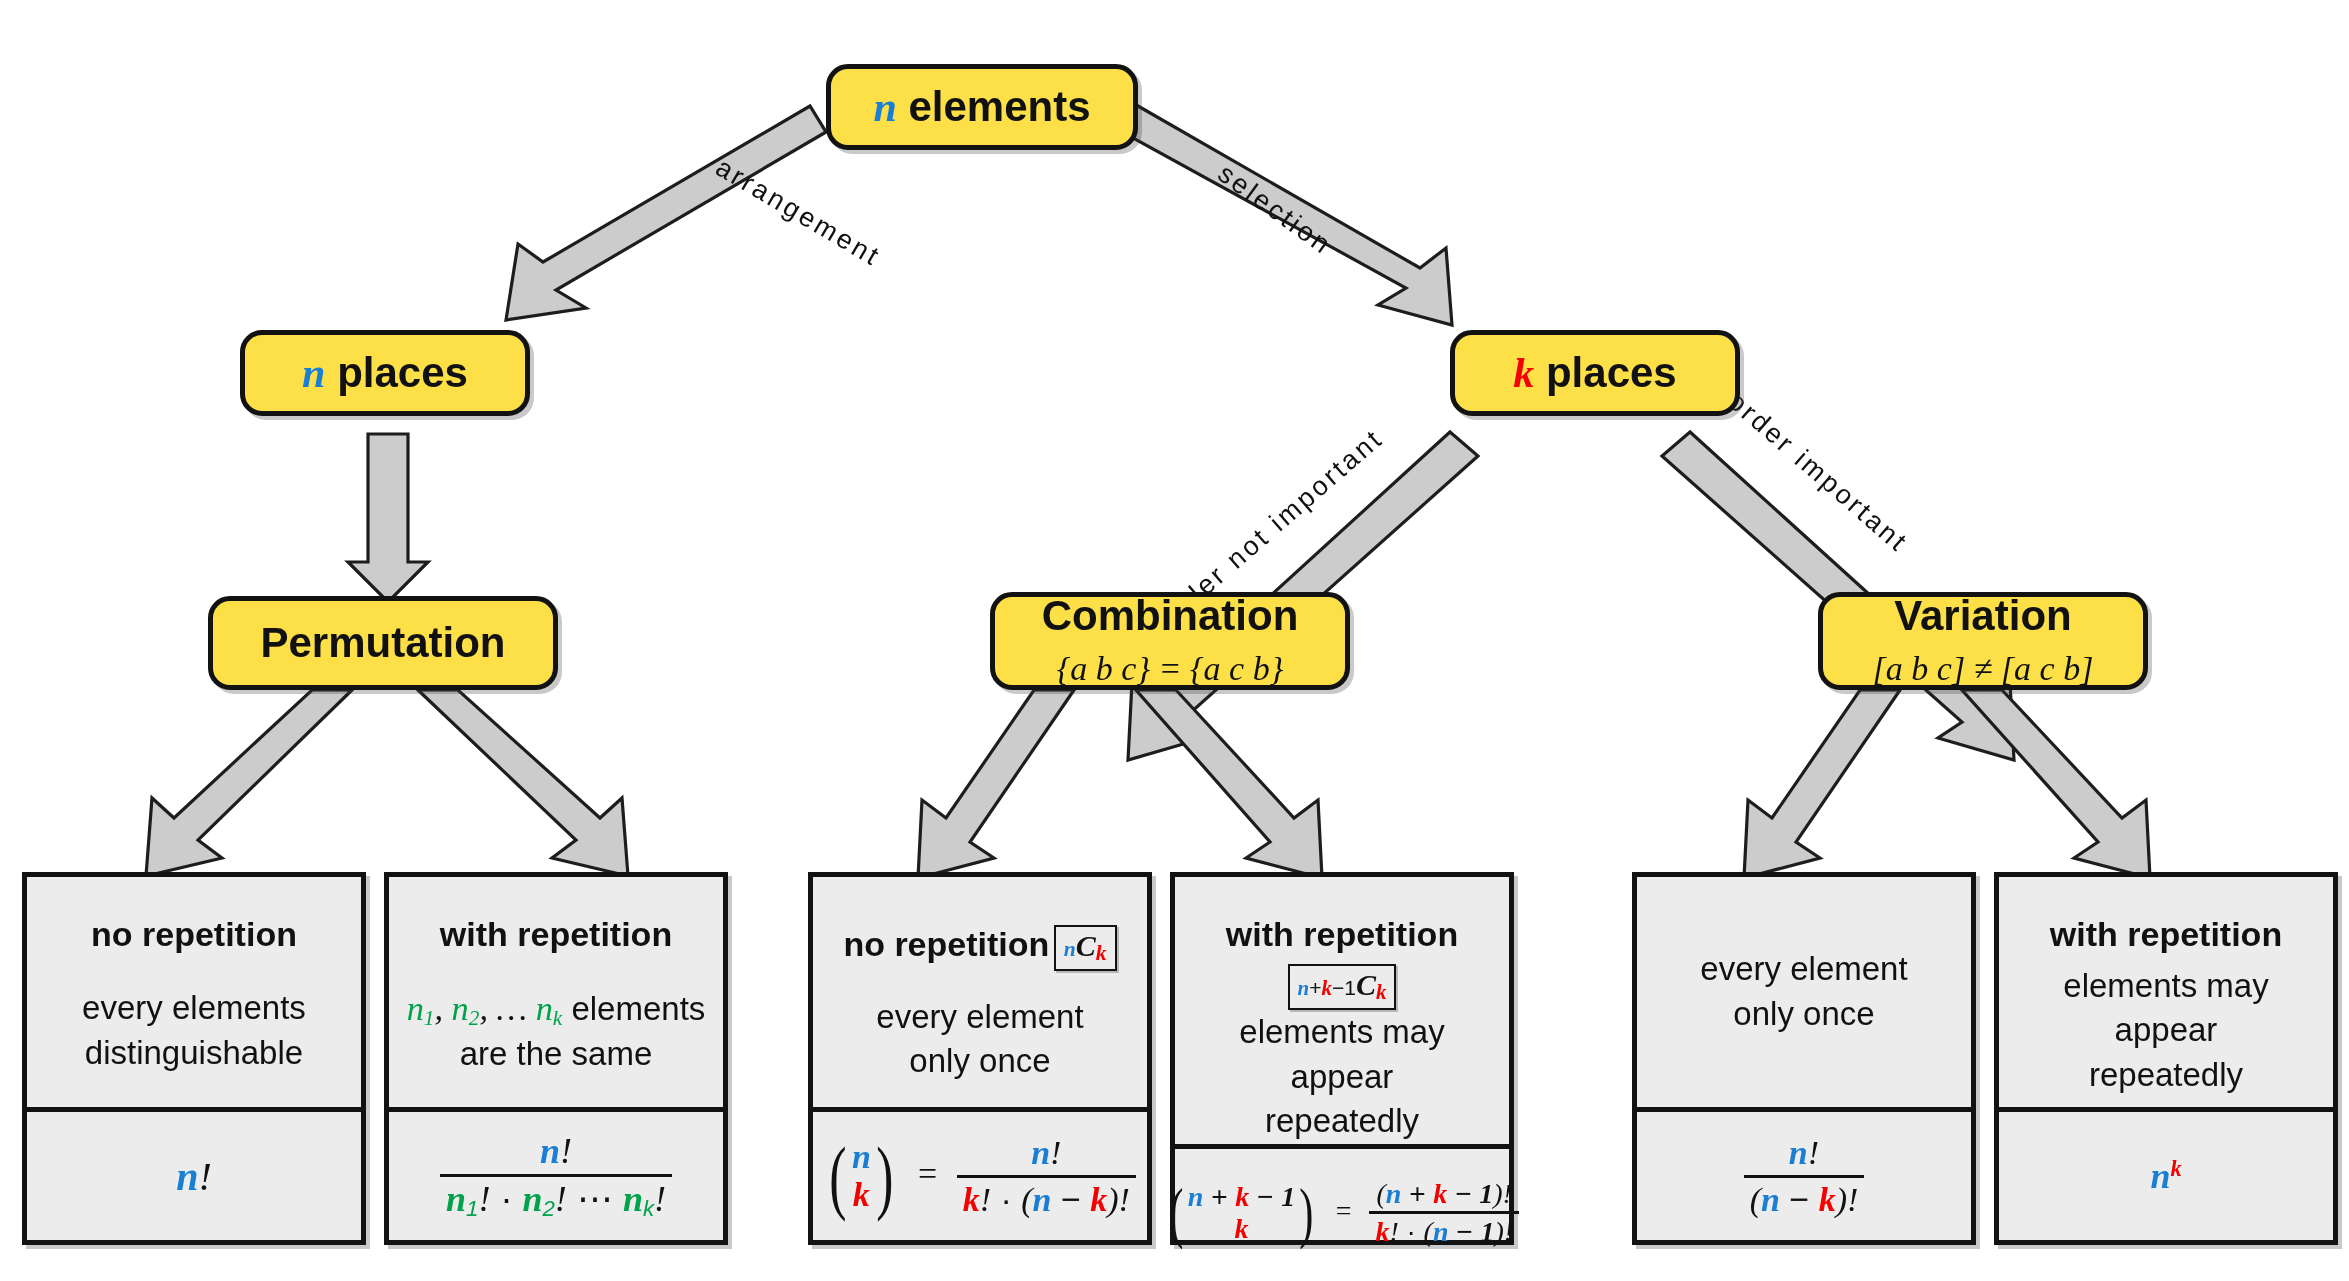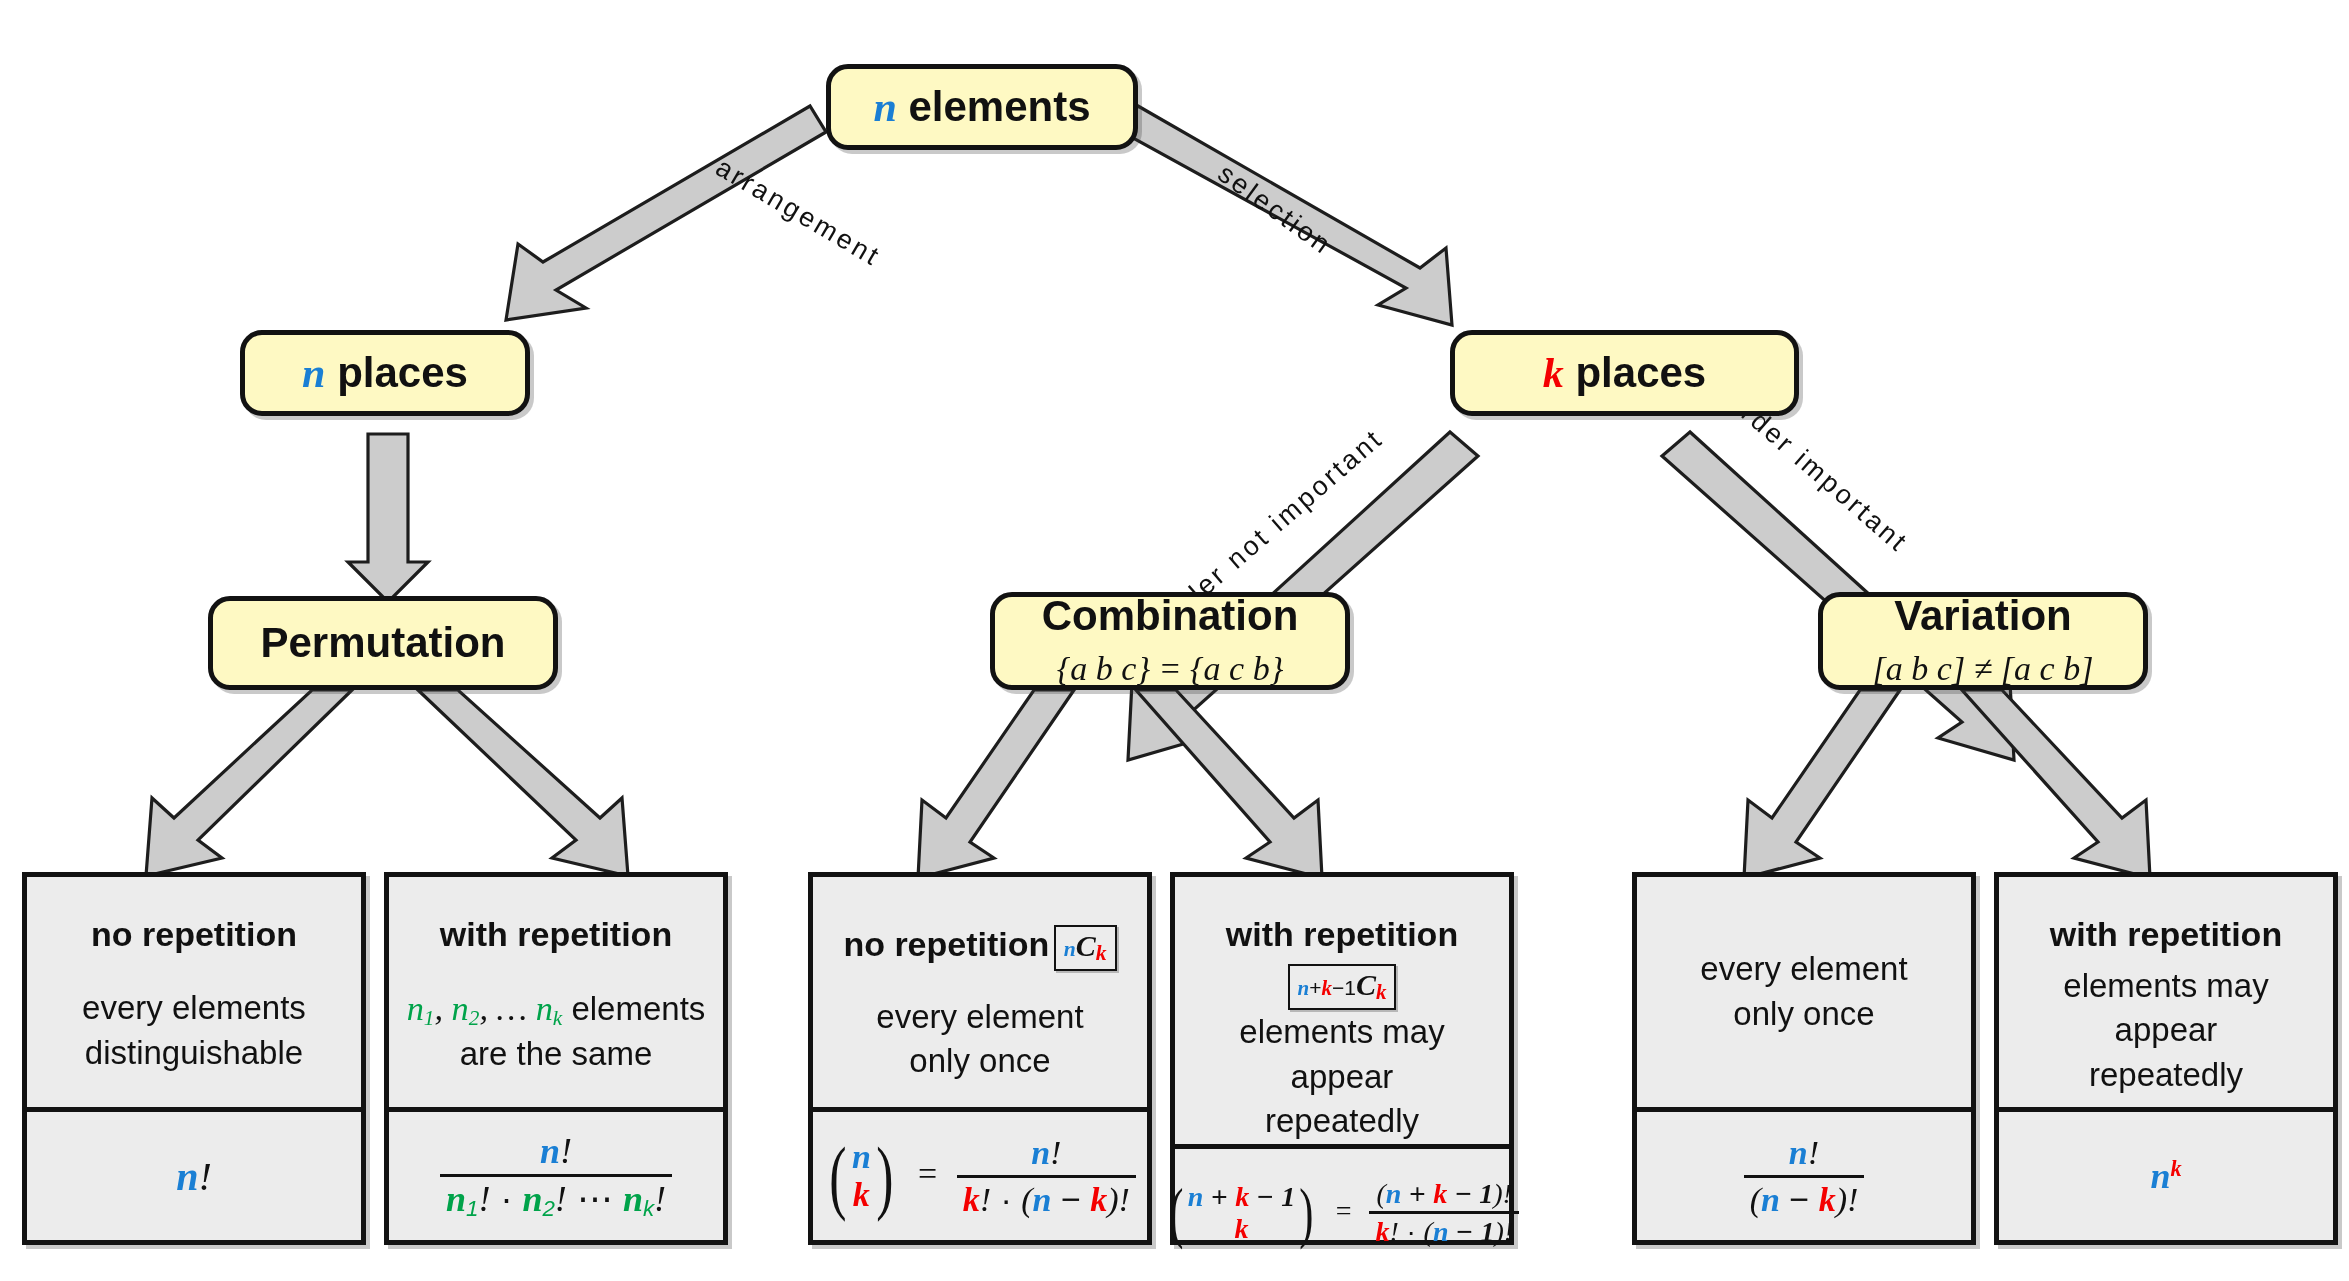--- a/index.html
+++ b/index.html
@@ -1,21 +1,21 @@
 <!DOCTYPE html>
 <html><head>
 <meta charset="utf-8">
 <style>
   html,body{margin:0;padding:0;background:#ffffff;}
   body{font-family:"Liberation Sans",sans-serif;}
   #stage{position:relative;width:2349px;height:1281px;background:#fff;overflow:hidden;}
   svg#edges{position:absolute;left:0;top:0;width:2349px;height:1281px;pointer-events:none;}
 
   
-  .node{position:absolute;background:#fef9c3;border:5px solid #121212;border-radius:22px;
+  .node{position:absolute;background:#fde047;border:5px solid #121212;border-radius:22px;
         box-sizing:border-box;display:flex;flex-direction:column;align-items:center;
         justify-content:center;box-shadow:4px 4px 0 rgba(60,60,60,.28);}
   .node .title{font-size:42px;font-weight:bold;color:#111;line-height:1.05;white-space:nowrap;}
   .node .sub{font-family:"Liberation Serif",serif;font-style:italic;font-size:34px;color:#111;
              margin-top:12px;white-space:nowrap;}
 
   
   .card{position:absolute;background:#ececec;border:5px solid #121212;box-sizing:border-box;
         display:flex;flex-direction:column;box-shadow:4px 4px 0 rgba(60,60,60,.28);}
   .card .head{flex:0 0 auto;padding-top:38px;text-align:center;}
@@ -96,21 +96,21 @@
     </div>
   </div>
 
   <div class="node" style="left:240px;top:330px;width:290px;height:86px;">
     <div class="title">
       <span class="mb blue">n</span>
       <span>places</span>
     </div>
   </div>
 
-  <div class="node" style="left:1450px;top:330px;width:349px;height:86px;">
+  <div class="node" style="left:1450px;top:330px;width:290px;height:86px;">
     <div class="title">
       <span class="mb red">k</span>
       <span>places</span>
     </div>
   </div>
 
   <div class="node" style="left:208px;top:596px;width:350px;height:94px;">
     <div class="title">Permutation</div>
   </div>
 

